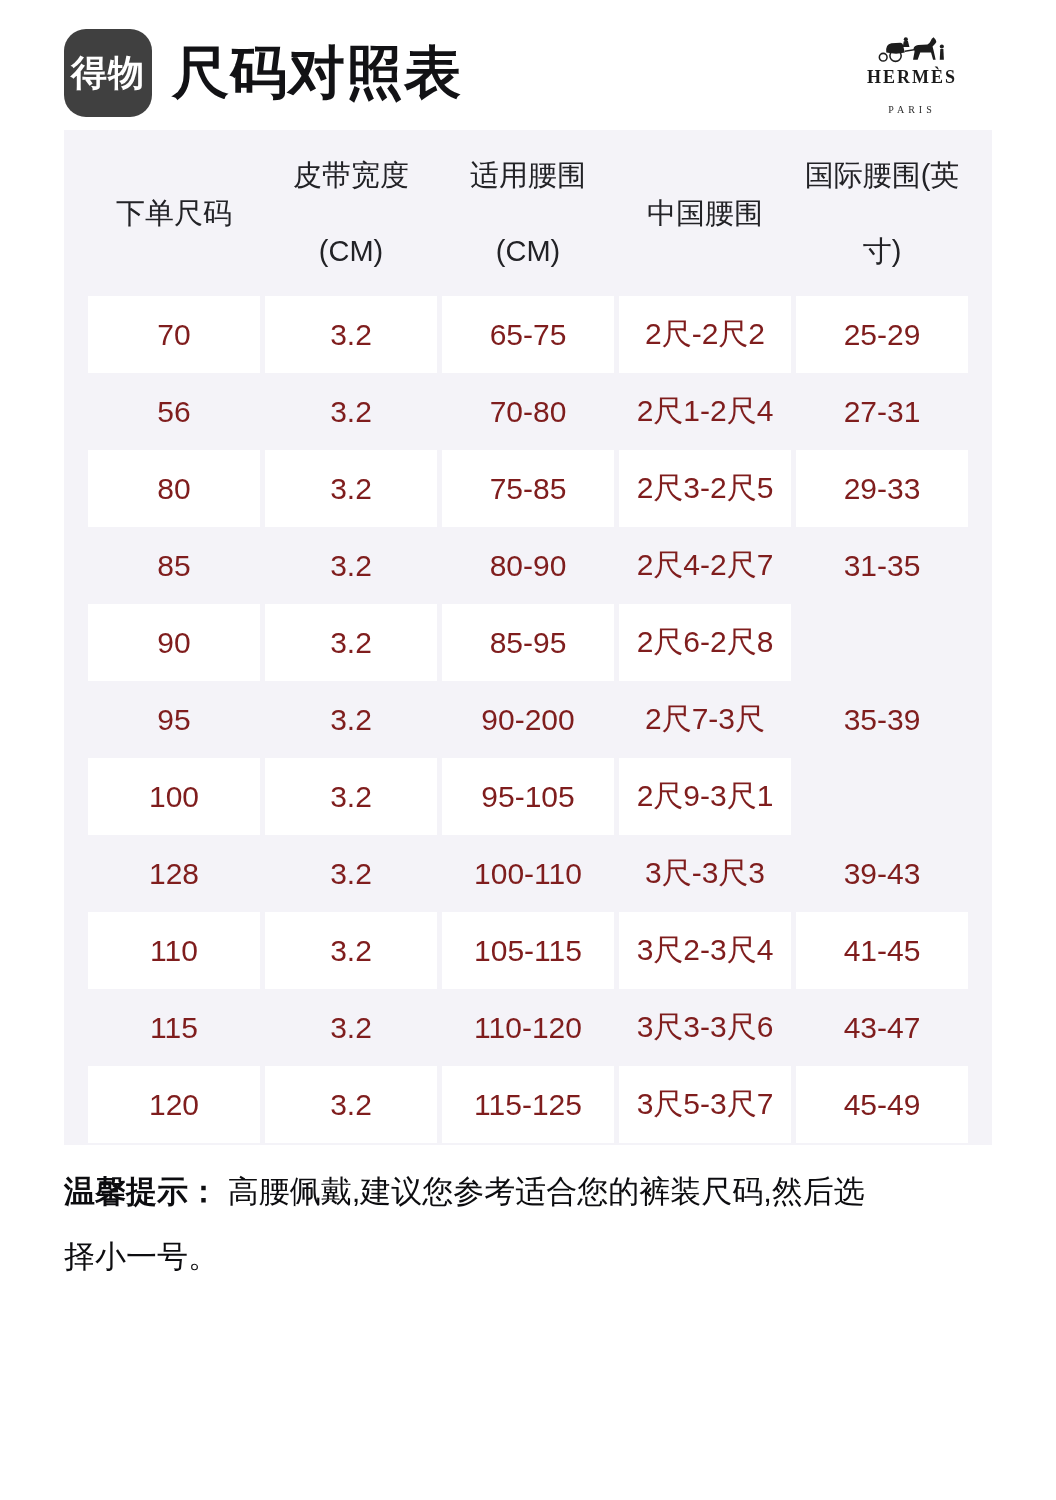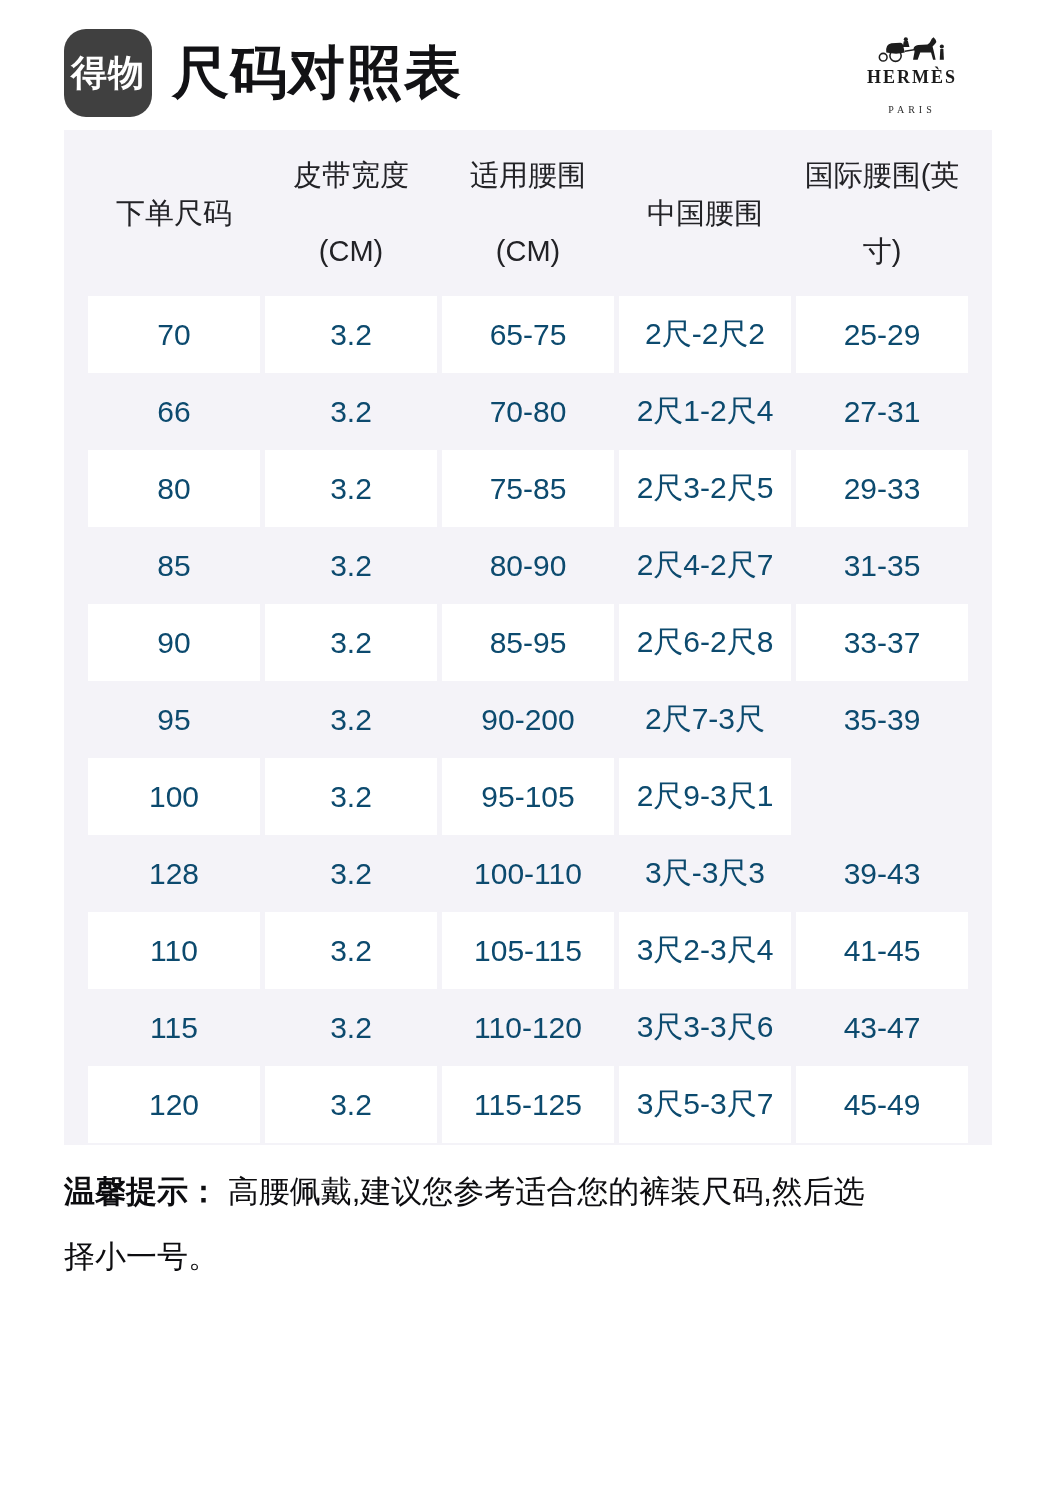--- a/index.html
+++ b/index.html
@@ -68,21 +68,21 @@
   .th {
     text-align: center;
     font-size: 29px;
     color: #222226;
     line-height: 76px;
   }
   .th span { display: block; }
   .body-row { height: 77px; }
   .cell {
     display: flex; align-items: center; justify-content: center;
-    font-size: 30px; color: #0c4a6e;
+    font-size: 30px; color: #7f1d1d;
     white-space: nowrap;
   }
   .row-white .cell { background: #ffffff; }
 
   
   .note {
     margin: 14px 0 0 0;
     font-size: 31px;
     line-height: 65px;
     color: #0d0d10;
@@ -145,21 +145,21 @@
 
     <div class="grid-row body-row row-white">
       <div class="cell">70</div>
       <div class="cell">3.2</div>
       <div class="cell">65-75</div>
       <div class="cell">2尺-2尺2</div>
       <div class="cell">25-29</div>
     </div>
 
     <div class="grid-row body-row">
-      <div class="cell">66</div>
+      <div class="cell">56</div>
       <div class="cell">3.2</div>
       <div class="cell">70-80</div>
       <div class="cell">2尺1-2尺4</div>
       <div class="cell">27-31</div>
     </div>
 
     <div class="grid-row body-row row-white">
       <div class="cell">80</div>
       <div class="cell">3.2</div>
       <div class="cell">75-85</div>
@@ -173,21 +173,20 @@
       <div class="cell">80-90</div>
       <div class="cell">2尺4-2尺7</div>
       <div class="cell">31-35</div>
     </div>
 
     <div class="grid-row body-row row-white">
       <div class="cell">90</div>
       <div class="cell">3.2</div>
       <div class="cell">85-95</div>
       <div class="cell">2尺6-2尺8</div>
-      <div class="cell">33-37</div>
     </div>
 
     <div class="grid-row body-row">
       <div class="cell">95</div>
       <div class="cell">3.2</div>
       <div class="cell">90-200</div>
       <div class="cell">2尺7-3尺</div>
       <div class="cell">35-39</div>
     </div>
 

